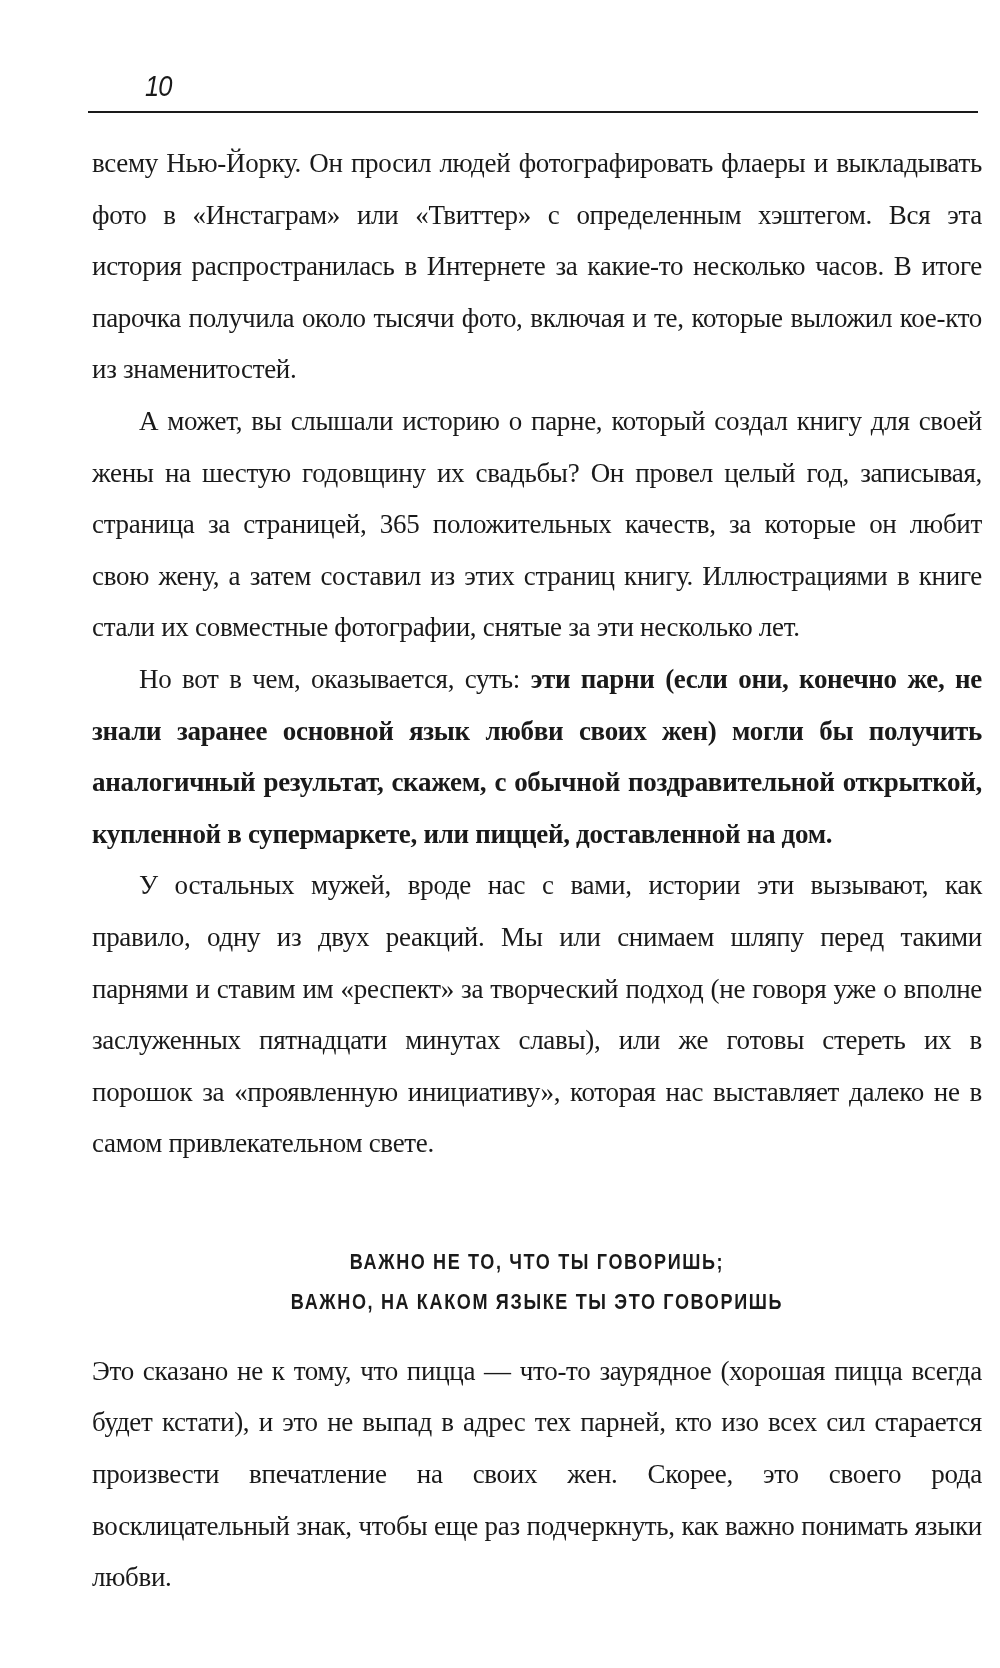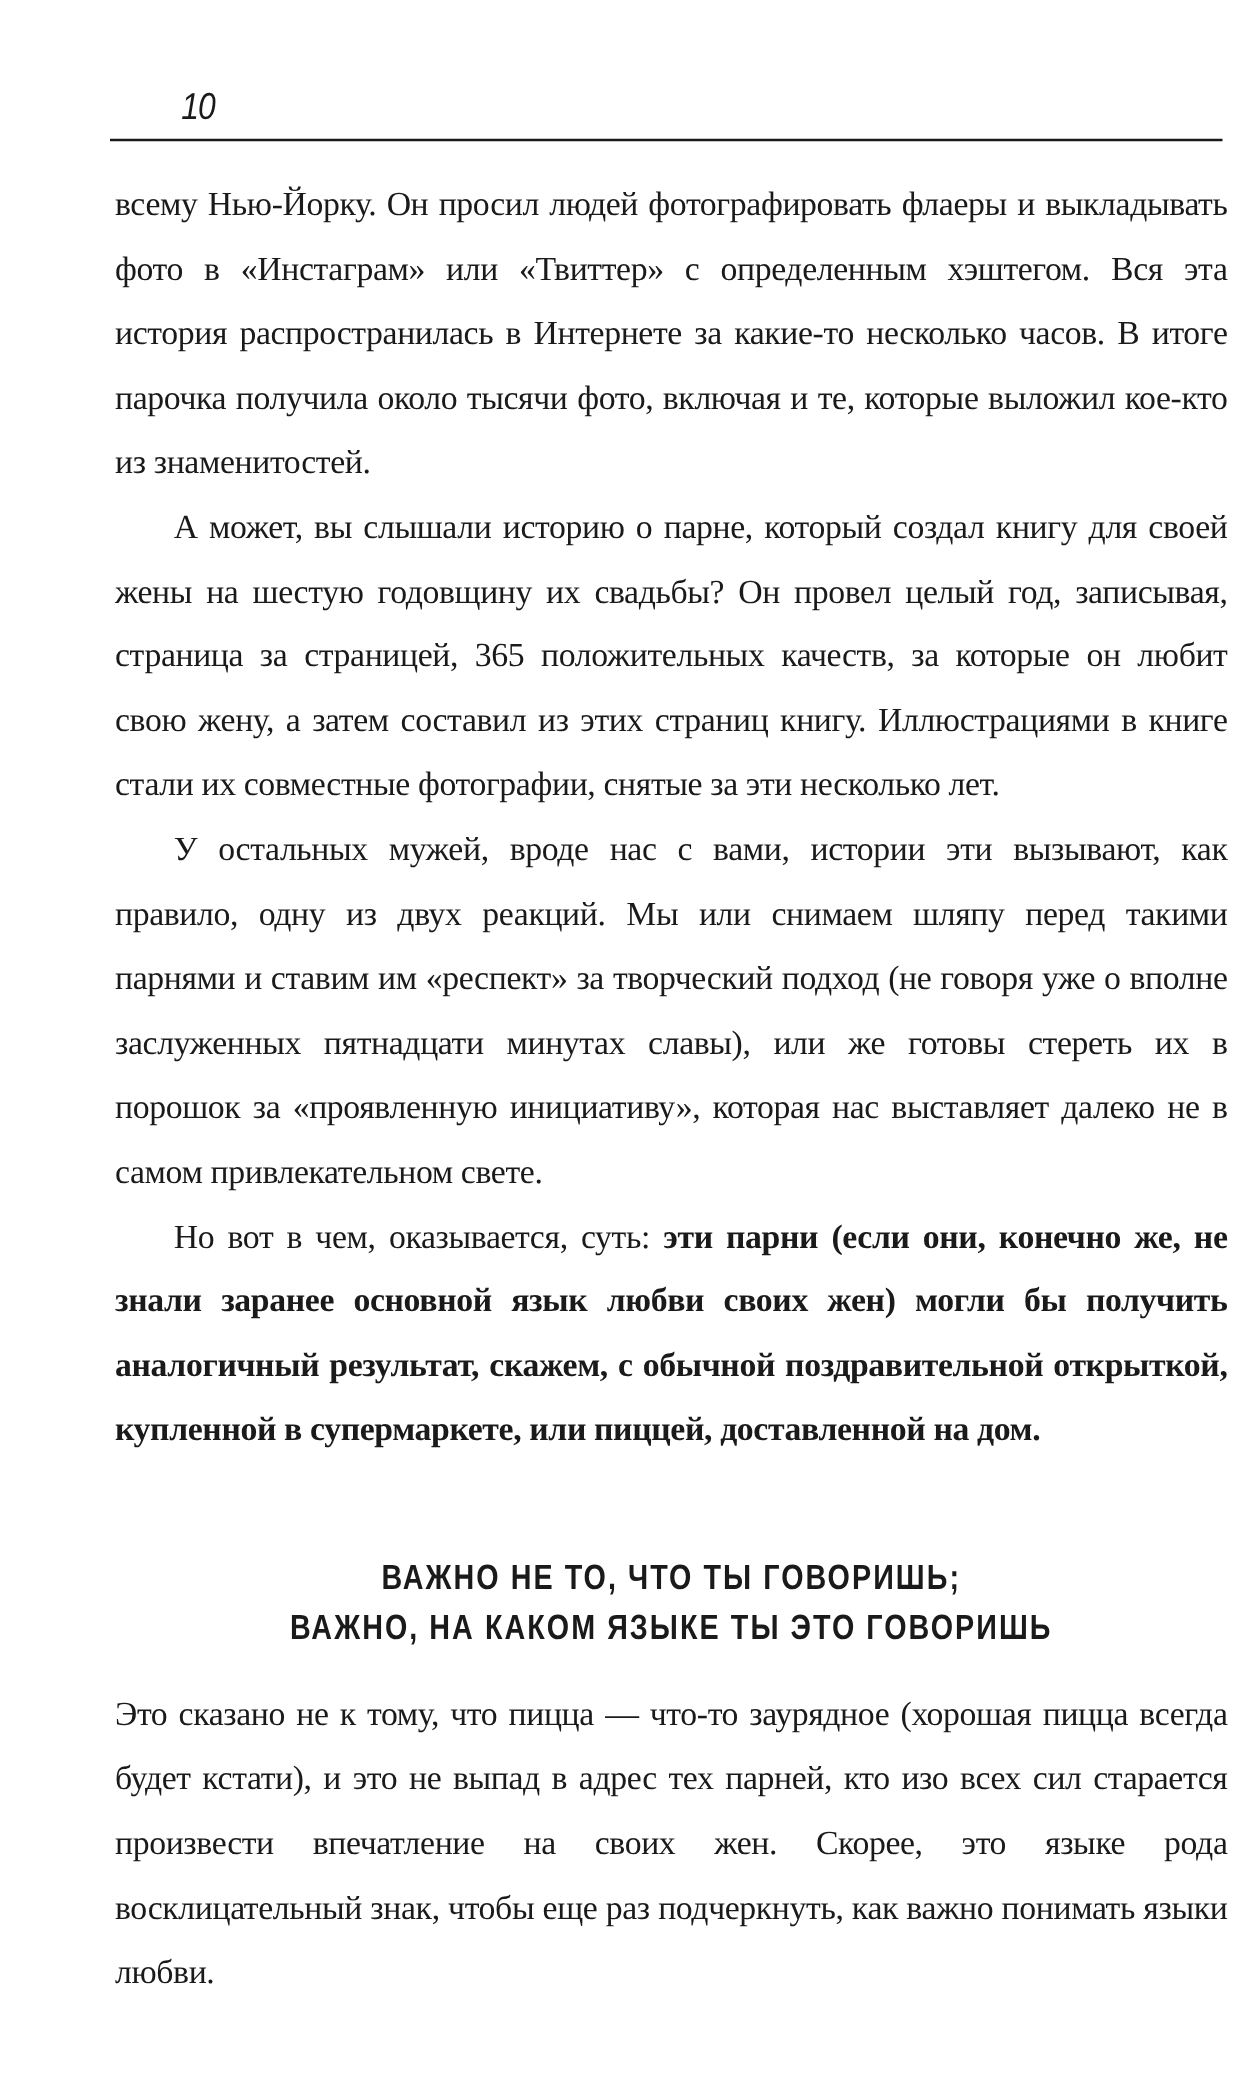--- a/index.html
+++ b/index.html
@@ -86,21 +86,21 @@
       text-indent: 0;
     }
     .emph {
       font-weight: bold;
     }
     .subheading {
       margin: 72px 0 24px 0;
       text-align: center;
       font-family: "Liberation Sans", "DejaVu Sans", sans-serif;
       font-weight: bold;
-      font-size: 28px;
+      font-size: 22px;
       line-height: 40px;
       letter-spacing: 2px;
       text-transform: uppercase;
     }
     .subheading span {
       display: block;
       transform: scaleX(0.82);
     }
     .closing {
       text-indent: 0 !important;
@@ -113,24 +113,24 @@
 
   <div class="running-head">
     <span class="page-number">10</span>
   </div>
 
   <div class="head-rule"></div>
 
   <div class="body-text">
     <p class="first">всему Нью-Йорку. Он просил людей фотографировать флаеры и выкладывать фото в «Инстаграм» или «Твиттер» с определенным хэштегом. Вся эта история распространилась в Интернете за какие-то несколько часов. В итоге парочка получила около тысячи фото, включая и те, которые выложил кое-кто из знаменитостей.</p>
     <p>А может, вы слышали историю о парне, который создал книгу для своей жены на шестую годовщину их свадьбы? Он провел целый год, записывая, страница за страницей, 365 положительных качеств, за которые он любит свою жену, а затем составил из этих страниц книгу. Иллюстрациями в книге стали их совместные фотографии, снятые за эти несколько лет.</p>
+    <p><span>Но вот в чем, оказывается, суть: </span><span class="emph">эти парни (если они, конечно же, не знали заранее основной язык любви своих жен) могли бы получить аналогичный результат, скажем, с обычной поздравительной открыткой, купленной в супермаркете, или пиццей, доставленной на дом.</span></p>
     <p>У остальных мужей, вроде нас с вами, истории эти вызывают, как правило, одну из двух реакций. Мы или снимаем шляпу перед такими парнями и ставим им «респект» за творческий подход (не говоря уже о вполне заслуженных пятнадцати минутах славы), или же готовы стереть их в порошок за «проявленную инициативу», которая нас выставляет далеко не в самом привлекательном свете.</p>
-    <p><span>Но вот в чем, оказывается, суть: </span><span class="emph">эти парни (если они, конечно же, не знали заранее основной язык любви своих жен) могли бы получить аналогичный результат, скажем, с обычной поздравительной открыткой, купленной в супермаркете, или пиццей, доставленной на дом.</span></p>
 
     <div class="subheading">
       <span>Важно не то, что ты говоришь;</span>
       <span>важно, на каком языке ты это говоришь</span>
     </div>
 
-    <p class="closing">Это сказано не к тому, что пицца — что-то заурядное (хорошая пицца всегда будет кстати), и это не выпад в адрес тех парней, кто изо всех сил старается произвести впечатление на своих жен. Скорее, это языке рода восклицательный знак, чтобы еще раз подчеркнуть, как важно понимать языки любви.</p>
+    <p class="closing">Это сказано не к тому, что пицца — что-то заурядное (хорошая пицца всегда будет кстати), и это не выпад в адрес тех парней, кто изо всех сил старается произвести впечатление на своих жен. Скорее, это своего рода восклицательный знак, чтобы еще раз подчеркнуть, как важно понимать языки любви.</p>
   </div>
 
 </div>
 
 </body></html>

